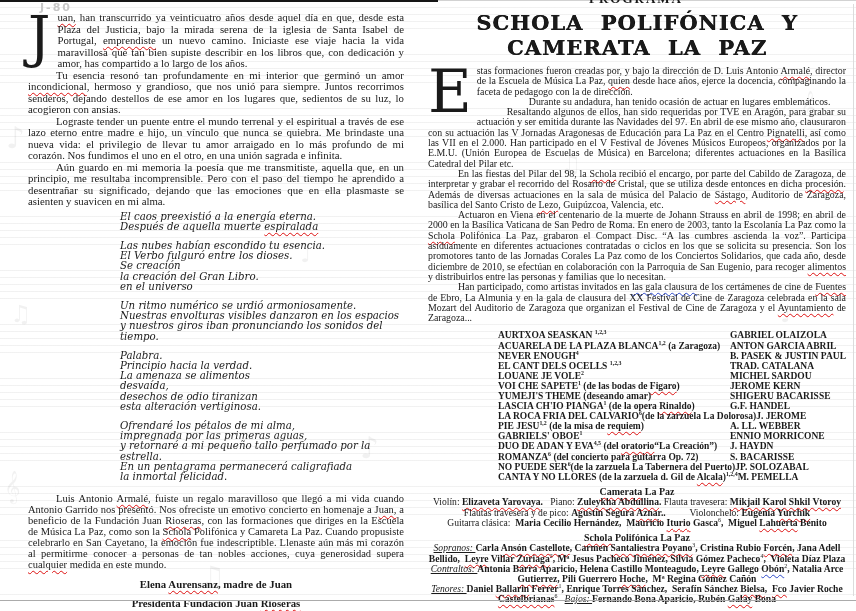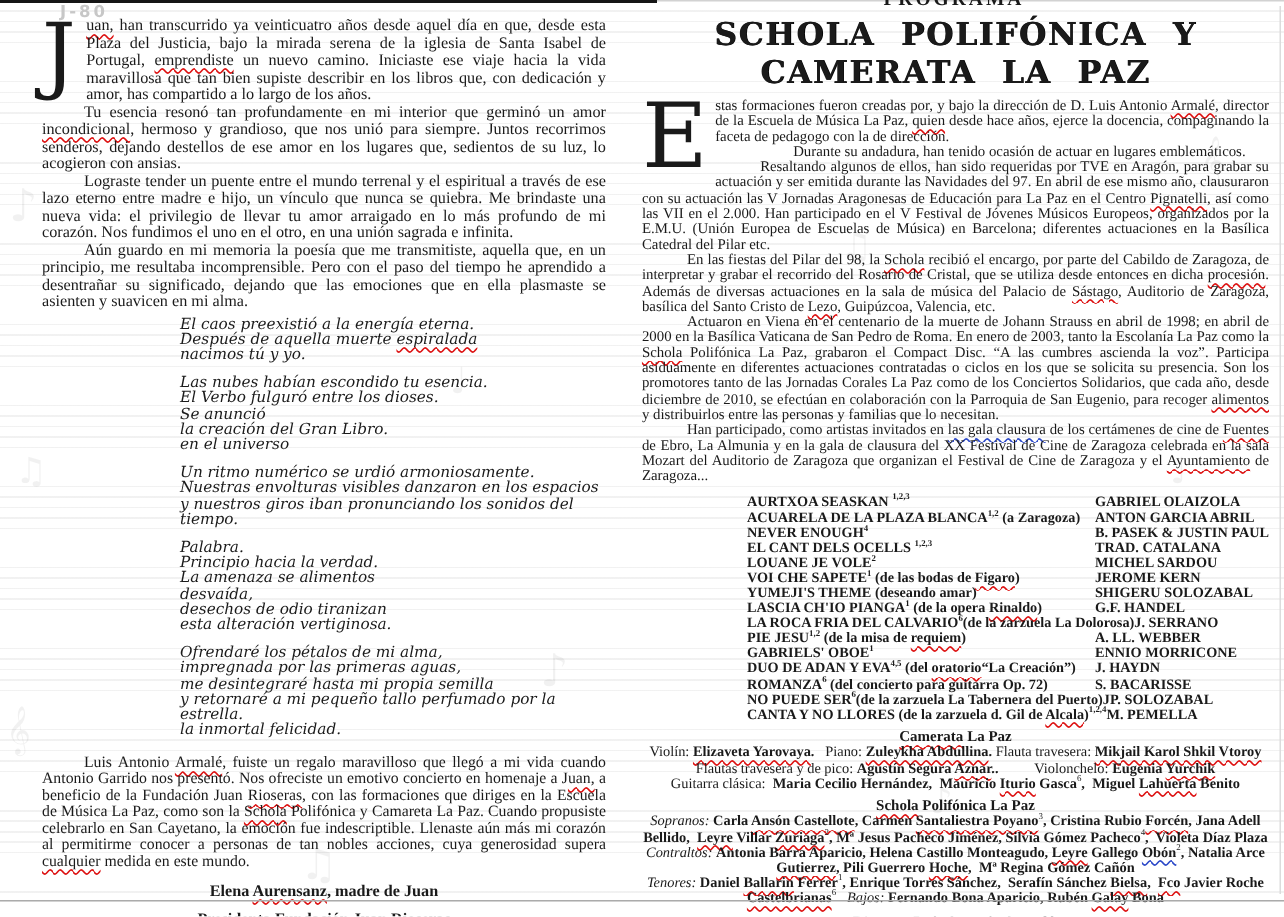--- a/index.html
+++ b/index.html
@@ -50,21 +50,21 @@
   .dropcap.e{font-size:60px;line-height:46px;height:50px;margin:2px 5px 0 0;}
   .program{margin-top:7px;}
   .prow{display:flex;padding-left:70px;font-weight:bold;font-size:9.5px;line-height:10.1px;}
   .ptitle{flex:0 0 232px;white-space:nowrap;overflow:visible;}
   .pcomp{flex:1;white-space:nowrap;}
   sup{font-size:.62em;vertical-align:super;line-height:0;}
   .ens{margin-top:5px;text-align:center;}
   .ens-head{font-weight:bold;font-size:10px;line-height:10.5px;}
   .ens-line{font-size:9.6px;line-height:10.2px;white-space:pre-wrap;}
   .seg-b{font-weight:bold;}
-  .seg-il{font-style:italic;}
+  .seg-il{font-style:italic;text-decoration:underline;}
   .director{margin-top:5px;text-align:center;font-size:10.5px;}
   
   .sq-red{text-decoration-line:underline;text-decoration-style:wavy;text-decoration-color:#dd1111;text-decoration-thickness:1px;text-underline-offset:2px;}
   .sq-blue{text-decoration-line:underline;text-decoration-style:wavy;text-decoration-color:#2b48c8;text-decoration-thickness:1px;text-underline-offset:2px;}
 </style>
 </head>
 <body>
 
 <div class="page">
   <div class="staves"></div>
@@ -89,47 +89,46 @@
 
     <div class="col-left">
       <p class="lbody"><span class="dropcap">J</span><span><span class="sq-red">uan,</span> han transcurrido ya veinticuatro años desde aquel día en que, desde esta Plaza del Justicia, bajo la mirada serena de la iglesia de Santa Isabel de Portugal, <span class="sq-red">emprendiste</span> un nuevo camino. Iniciaste ese viaje hacia la vida maravillosa que tan bien supiste describir en los libros que, con dedicación y amor, has compartido a lo largo de los años.</span></p>
       <p class="lbody ind">Tu esencia resonó tan profundamente en mi interior que germinó un amor <span class="sq-red">incondicional</span>, hermoso y grandioso, que nos unió para siempre. Juntos recorrimos senderos, dejando destellos de ese amor en los lugares que, sedientos de su luz, lo acogieron con ansias.</p>
       <p class="lbody ind">Lograste tender un puente entre el mundo terrenal y el espiritual a través de ese lazo eterno entre madre e hijo, un vínculo que nunca se quiebra. Me brindaste una nueva vida: el privilegio de llevar tu amor arraigado en lo más profundo de mi corazón. Nos fundimos el uno en el otro, en una unión sagrada e infinita.</p>
       <p class="lbody ind">Aún guardo en mi memoria la poesía que me transmitiste, aquella que, en un principio, me resultaba incomprensible. Pero con el paso del tiempo he aprendido a desentrañar su significado, dejando que las emociones que en ella plasmaste se asienten y suavicen en mi alma.</p>
       <div class="poem" id="poem">
           <div class="stanza">
             <div class="pline">El caos preexistió a la energía eterna.</div>
             <div class="pline">Después de aquella muerte <span class="sq-red">espiralada</span></div>
-            <div class="pline">nacimos tú y yo.</div>
           </div>
           <div class="stanza">
             <div class="pline">Las nubes habían escondido tu esencia.</div>
             <div class="pline">El Verbo fulguró entre los dioses.</div>
-            <div class="pline">Se anunció</div>
+            <div class="pline">Se creación</div>
             <div class="pline">la creación del Gran Libro.</div>
             <div class="pline">en el universo</div>
           </div>
           <div class="stanza">
             <div class="pline">Un ritmo numérico se urdió armoniosamente.</div>
             <div class="pline">Nuestras envolturas visibles danzaron en los espacios</div>
             <div class="pline">y nuestros giros iban pronunciando los sonidos del tiempo.</div>
           </div>
           <div class="stanza">
             <div class="pline">Palabra.</div>
             <div class="pline">Principio hacia la verdad.</div>
             <div class="pline">La amenaza se alimentos</div>
             <div class="pline">desvaída,</div>
             <div class="pline">desechos de odio tiranizan</div>
             <div class="pline">esta alteración vertiginosa.</div>
           </div>
           <div class="stanza">
             <div class="pline">Ofrendaré los pétalos de mi alma,</div>
             <div class="pline">impregnada por las primeras aguas,</div>
-            <div class="pline">me desintegraré hasta mi propia semilla</div>
             <div class="pline">y retornaré a mi pequeño tallo perfumado por la estrella.</div>
+            <div class="pline">En un pentagrama permanecerá caligrafiada</div>
             <div class="pline">la inmortal felicidad.</div>
           </div>
         </div>
       <p class="lbody ind closing">Luis Antonio <span class="sq-red">Armalé</span>, fuiste un regalo maravilloso que llegó a mi vida cuando Antonio Garrido nos presentó. Nos ofreciste un emotivo concierto en homenaje a J<span class="sq-red">uan,</span> a beneficio de la Fundación Juan <span class="sq-red">Rioseras</span>, con las formaciones que diriges en la Escuela de Música La Paz, como son la <span class="sq-red">Schola</span> Polifónica y Camareta La Paz. Cuando propusiste celebrarlo en San Cayetano, la emoción fue indescriptible. Llenaste aún más mi corazón al permitirme conocer a personas de tan nobles acciones, cuya generosidad supera <span class="sq-red">cualquier</span> medida en este mundo.</p>
       <p class="sig">Elena <span class="sq-red">Aurensanz</span>, madre de Juan</p>
       <p class="sig">Presidenta Fundación Juan <span class="sq-red">Rioseras</span></p>
     </div>
 
     <div class="col-right">
       <div class="kicker">PROGRAMA</div>
@@ -161,29 +160,29 @@
           <div class="prow">
             <span class="ptitle">LOUANE JE VOLE<sup>2</sup></span>
             <span class="pcomp">MICHEL SARDOU</span>
           </div>
           <div class="prow">
             <span class="ptitle">VOI CHE SAPETE<sup>1</sup> (de las bodas de <span class="sq-red">Figaro</span>)</span>
             <span class="pcomp">JEROME KERN</span>
           </div>
           <div class="prow">
             <span class="ptitle">YUMEJI'S THEME (deseando amar)</span>
-            <span class="pcomp">SHIGERU SOLOZABAL</span>
+            <span class="pcomp">SHIGERU BACARISSE</span>
           </div>
           <div class="prow">
             <span class="ptitle">LASCIA CH'IO PIANGA<sup>1</sup> (de la opera <span class="sq-red">Rinaldo</span>)</span>
             <span class="pcomp">G.F. HANDEL</span>
           </div>
           <div class="prow">
             <span class="ptitle">LA ROCA FRIA DEL CALVARIO<sup>6</sup>(de la zarzuela La Dolorosa)</span>
-            <span class="pcomp">J. SERRANO</span>
+            <span class="pcomp">J. JEROME</span>
           </div>
           <div class="prow">
             <span class="ptitle">PIE JESU<sup>1,2</sup> (de la misa de <span class="sq-red">requiem</span>)</span>
             <span class="pcomp">A. LL. WEBBER</span>
           </div>
           <div class="prow">
             <span class="ptitle">GABRIELS' OBOE<sup>1</sup></span>
             <span class="pcomp">ENNIO MORRICONE</span>
           </div>
           <div class="prow">

